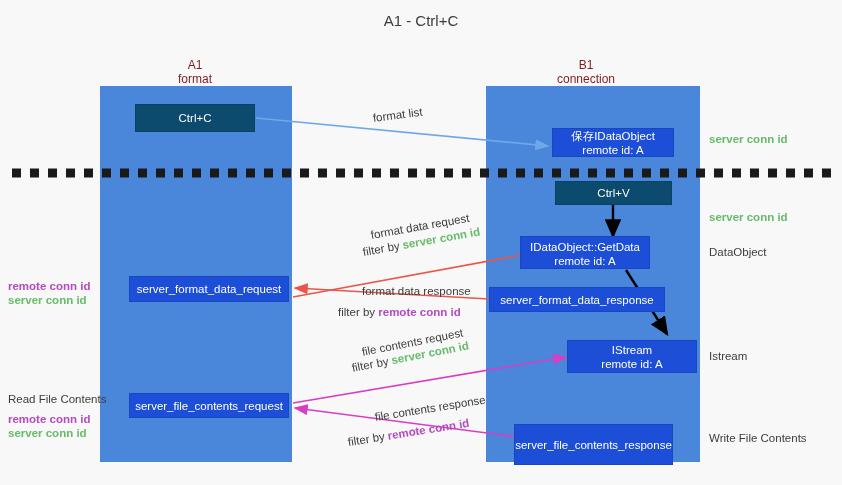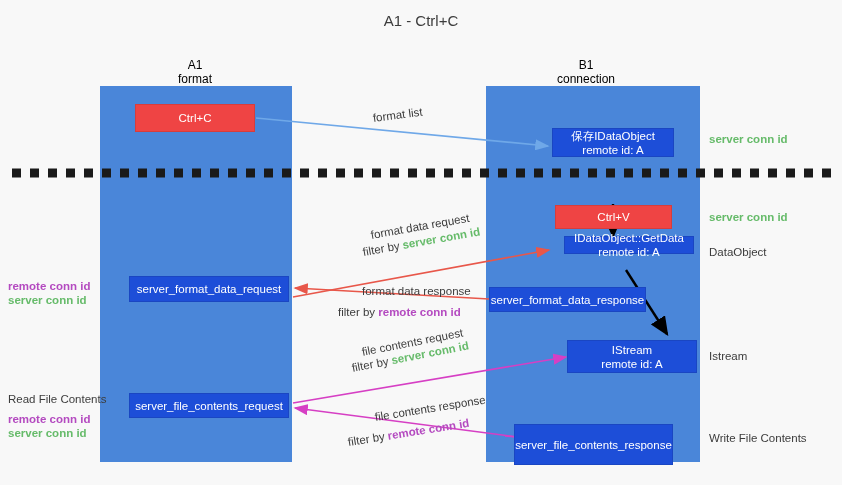--- a/index.html
+++ b/index.html
@@ -23,21 +23,21 @@
     width: 842px;
     text-align: center;
     font-size: 15px;
     color: #3c3c3c;
     line-height: 21px;
   }
 
   
   .col-head {
     font-size: 12px;
-    color: #000000;
+    color: #7f1d1d;
     text-align: center;
     line-height: 14px;
     width: 200px;
   }
 
   
   .lane {
     background: #4a86d9;
   }
 
@@ -47,21 +47,21 @@
     display: flex;
     flex-direction: column;
     align-items: center;
     justify-content: center;
     color: #ffffff;
     font-size: 11.5px;
     line-height: 14px;
     text-align: center;
     border: 1px solid rgba(0,0,0,0.10);
   }
-  .node.green { background: #ef4444; }
+  .node.green { background: #0c4a6e; }
   .node.orange { background: #1d4ed8; }
   .node .l2 { font-size: 11.5px; }
 
   
   .lbl {
     font-size: 11.5px;
     color: #3c3c3c;
     line-height: 15px;
     white-space: nowrap;
   }
@@ -141,39 +141,39 @@
 
   <div class="abs node green" style="left:135px; top:104px; width:120px; height:28px;">
     <div>Ctrl+C</div>
   </div>
 
   <div class="abs node orange" style="left:552px; top:128px; width:122px; height:29px;">
     <div>保存IDataObject</div>
     <div class="l2">remote id: A</div>
   </div>
 
-  <div class="abs node green" style="left:555px; top:181px; width:117px; height:24px;margin-top:24px;">
+  <div class="abs node green" style="left:555px; top:181px; width:117px; height:24px;">
     <div>Ctrl+V</div>
   </div>
 
-  <div class="abs node orange" style="left:564px; top:236px; width:130px; height:18px;">
+  <div class="abs node orange" style="left:520px; top:236px; width:130px; height:33px;justify-content:flex-end;">
     <div>IDataObject::GetData</div>
     <div class="l2">remote id: A</div>
   </div>
 
   <div class="abs node orange" style="left:567px; top:340px; width:130px; height:33px;">
     <div>IStream</div>
     <div class="l2">remote id: A</div>
   </div>
 
   <div class="abs node orange" style="left:129px; top:276px; width:160px; height:26px;">
     <div>server_format_data_request</div>
   </div>
 
-  <div class="abs node orange" style="left:489px; top:287px; width:157px; height:25px;">
+  <div class="abs node orange" style="left:489px; top:287px; width:176px; height:25px;">
     <div>server_format_data_response</div>
   </div>
 
   <div class="abs node orange" style="left:129px; top:393px; width:160px; height:25px;">
     <div>server_file_contents_request</div>
   </div>
 
   <div class="abs node orange" style="left:514px; top:424px; width:159px; height:41px;">
     <div>server_file_contents_response</div>
   </div>

